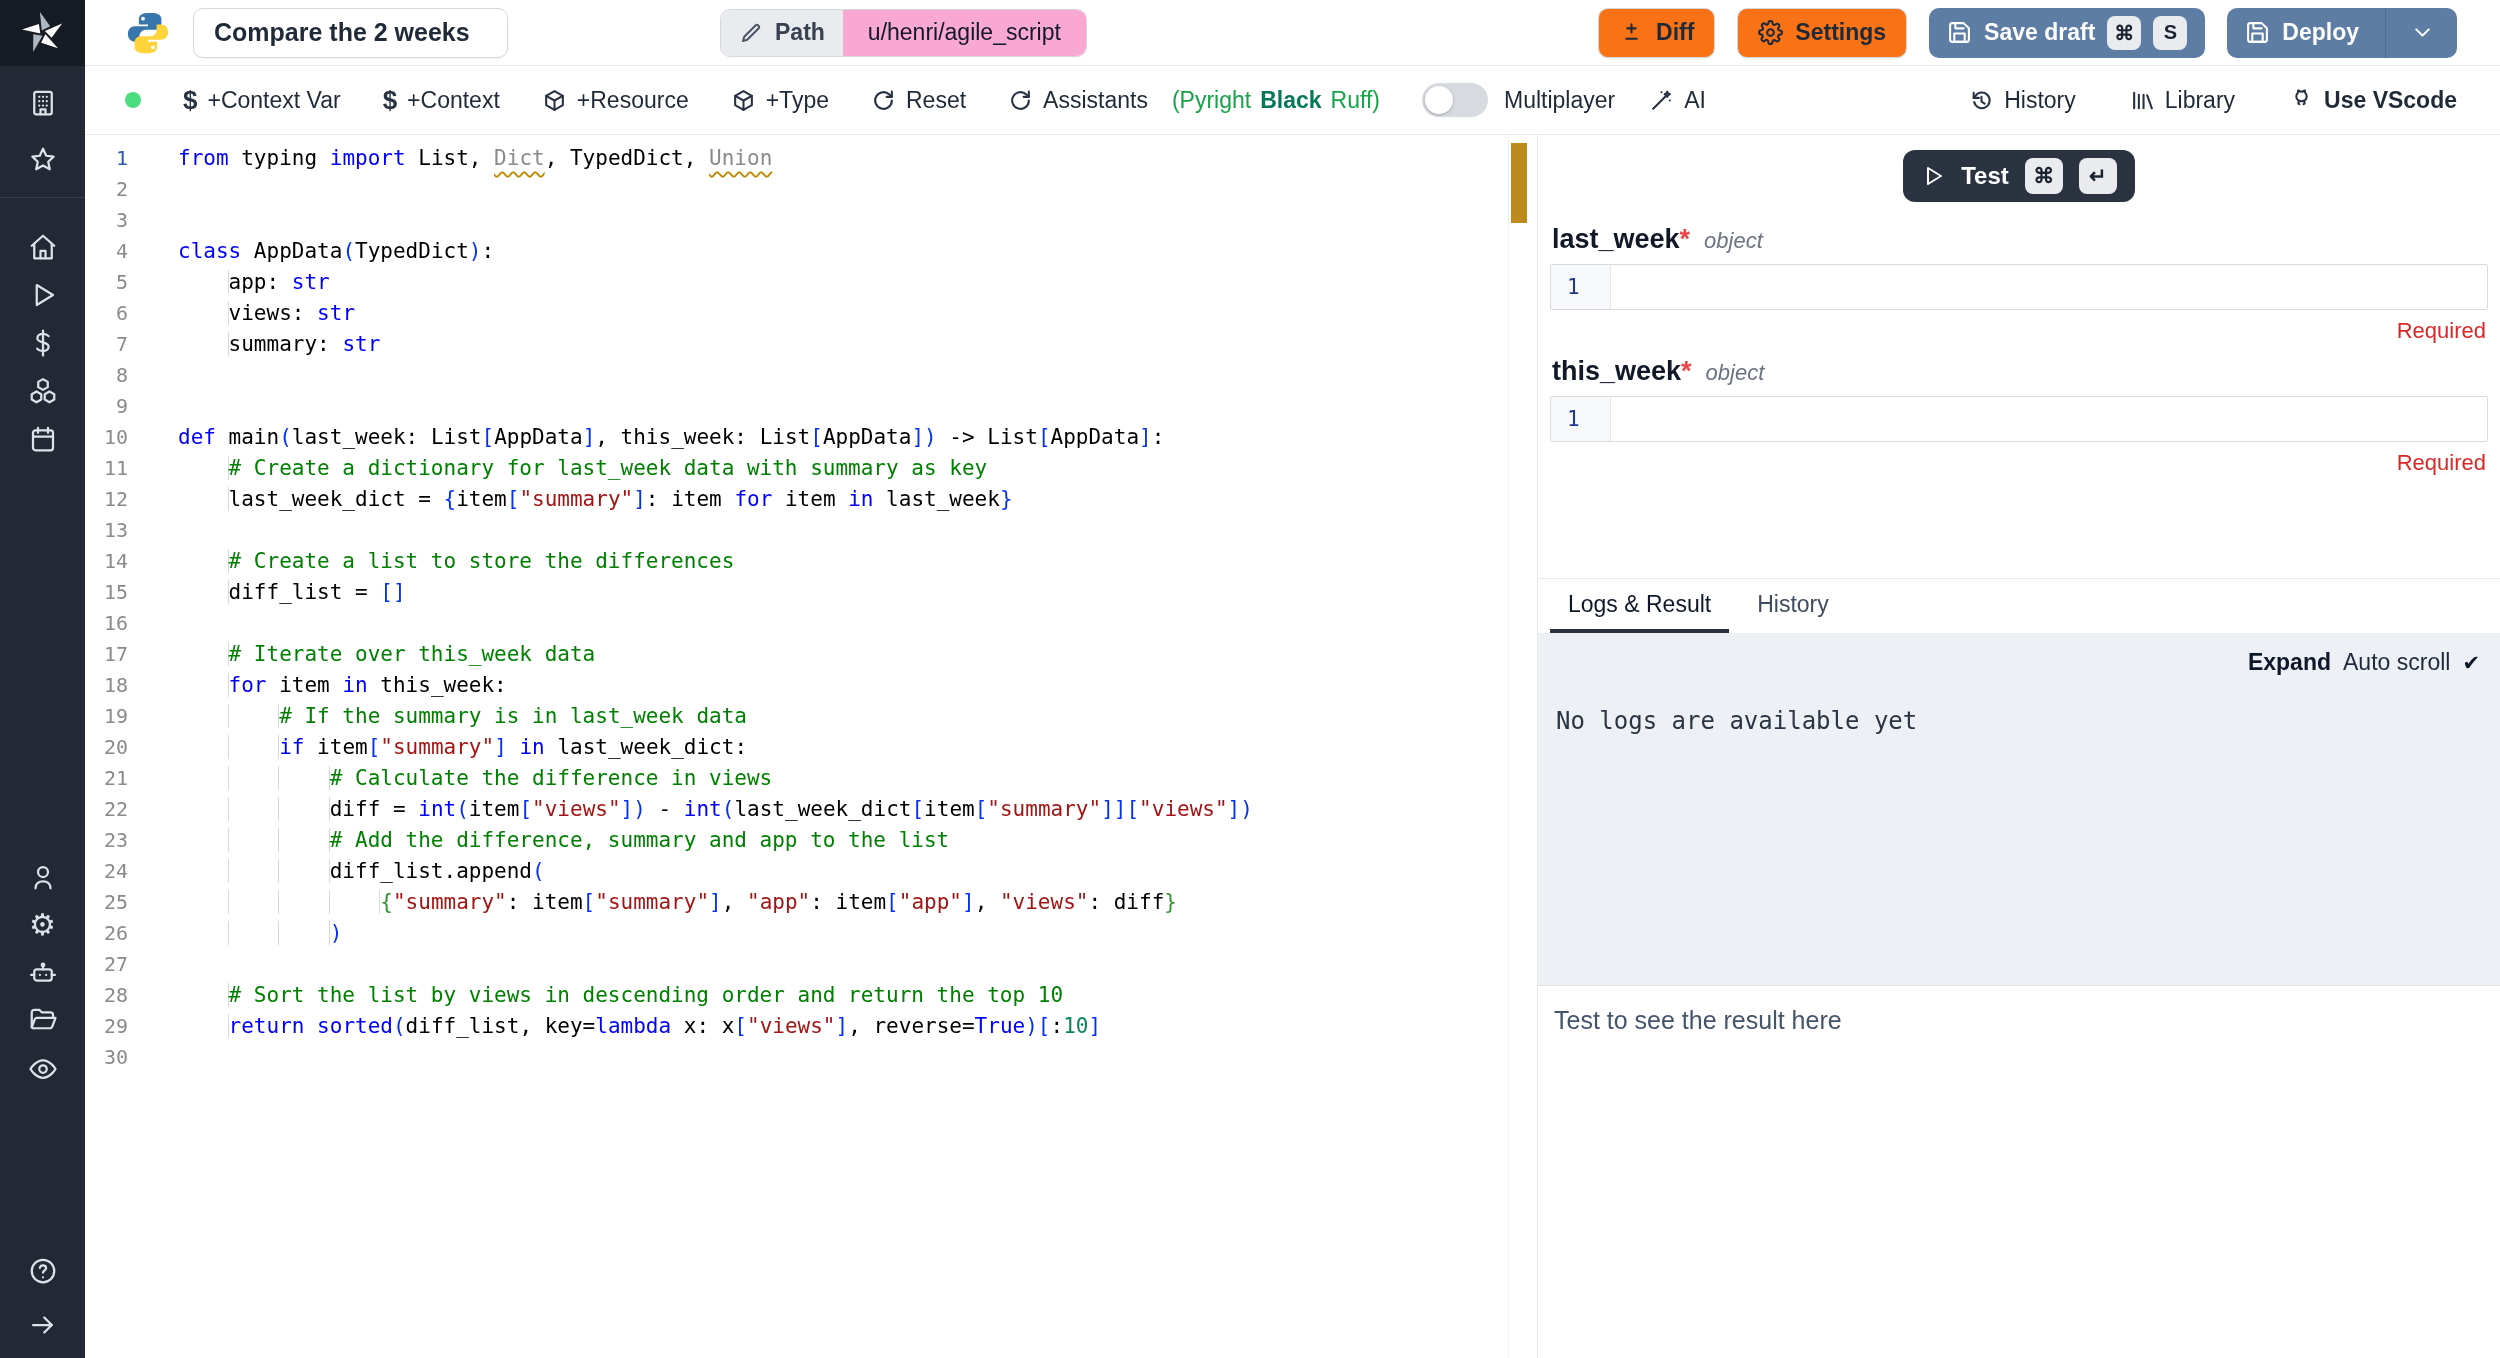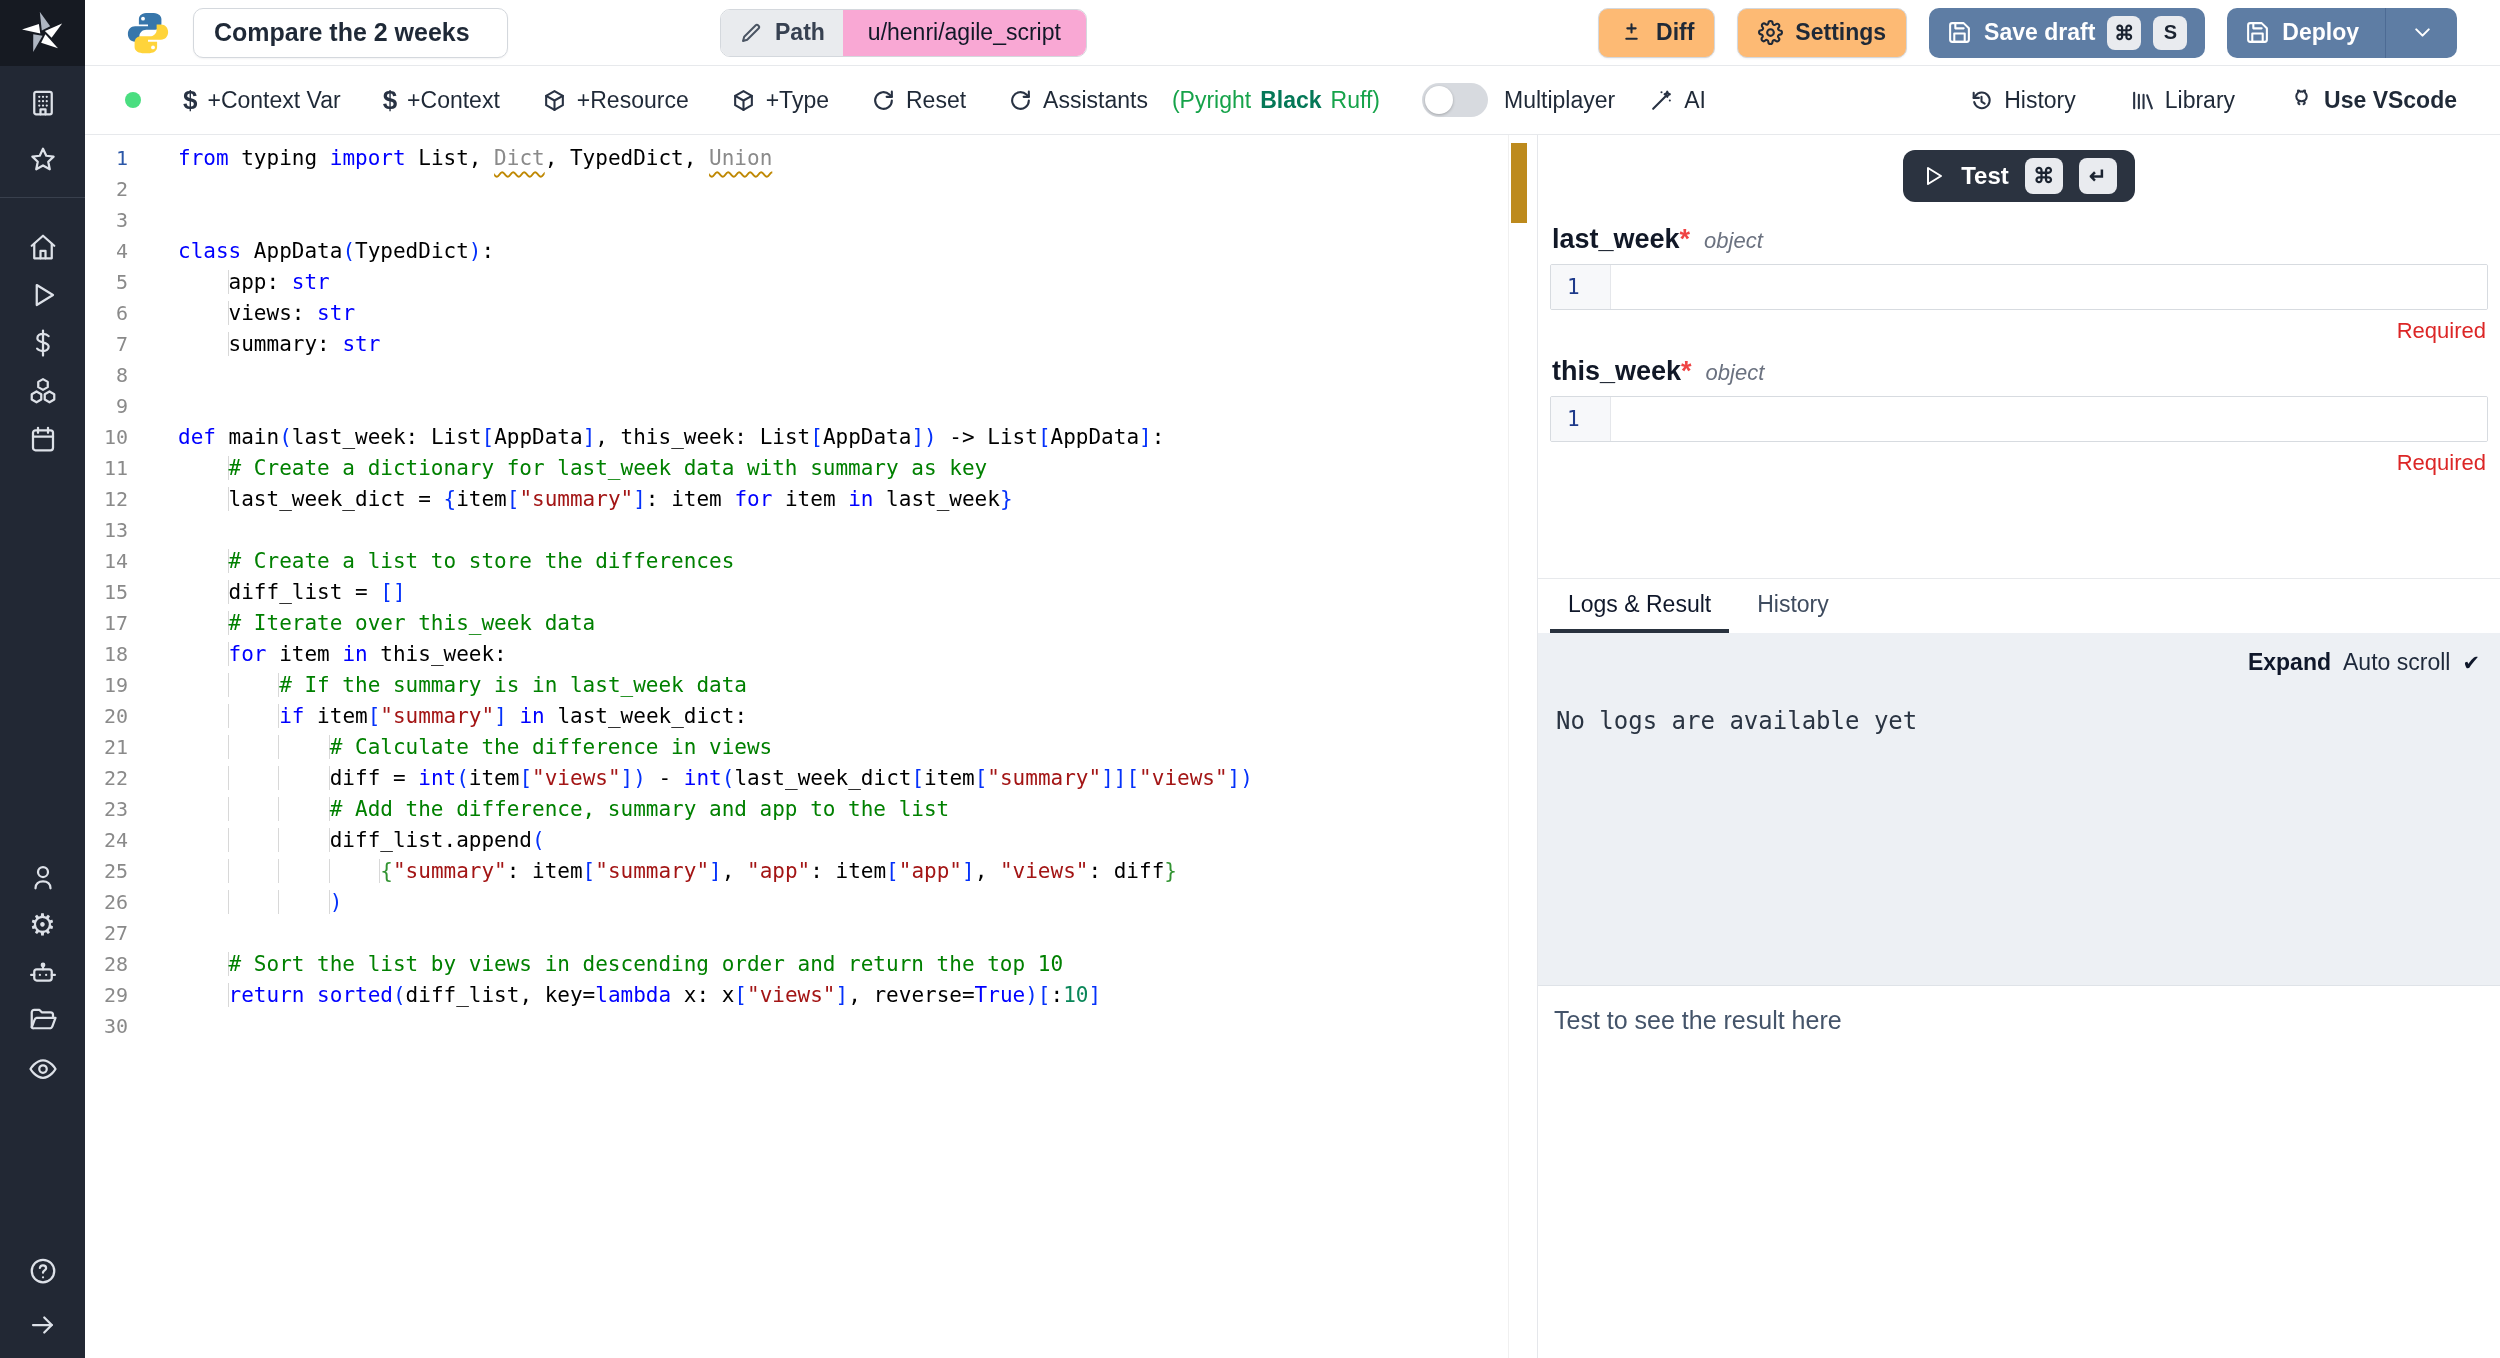--- a/index.html
+++ b/index.html
@@ -26,21 +26,21 @@
   .topbar { height:66px; background:#fff; border-bottom:1px solid #e7e9ec; display:flex; align-items:center; padding:0 43px 0 40px; gap:22px; flex:none; }
   .py-logo { width:46px; height:46px; flex:none; }
   .title-input { width:315px; height:50px; border:1px solid #d4d8dd; border-radius:10px; font-family:"Liberation Sans",sans-serif; font-size:25px; font-weight:700; color:#1f2937; padding:0 20px; outline:none; box-shadow:0 1px 2px rgba(16,24,40,.05); }
   .path-group { margin-left:190px; display:flex; height:48px; border:1px solid #d4d8dd; border-radius:10px; overflow:hidden; flex:none; }
   .path-label { background:#e9ebee; display:flex; align-items:center; gap:12px; padding:0 18px; font-size:23px; font-weight:600; color:#374151; }
   .path-label svg { width:24px; height:24px; stroke:#4b5563; stroke-width:2; fill:none; stroke-linecap:round; stroke-linejoin:round; }
   .path-value { display:flex; align-items:center; padding:0 25px; font-family:Liberation Sans, sans-serif; font-size:23px; color:#111827; background:#f9a8d4; }
 
   .btn { height:50px; border-radius:10px; display:flex; align-items:center; gap:12px; font-size:23px; font-weight:600; cursor:pointer; flex:none; }
   .btn svg { width:25px; height:25px; stroke-width:2; fill:none; stroke-linecap:round; stroke-linejoin:round; }
-  .btn.ghost { background:#fdba74; border:1px solid #d4d8dd; color:#1f2937; padding:0 20px; box-shadow:0 1px 2px rgba(16,24,40,.05);text-align:right; }
+  .btn.ghost { background:#f97316; border:1px solid #d4d8dd; color:#1f2937; padding:0 20px; box-shadow:0 1px 2px rgba(16,24,40,.05);text-align:right; }
   .btn.ghost svg { stroke:#1f2937; }
   .btn.primary { background:#5e7da4; color:#fff; padding:0 18px; border:none; }
   .btn.primary svg { stroke:#fff; }
   .diff-btn { margin-left:auto; }
   .kbd { background:#e9ebef; color:#1b2330; border-radius:8px; min-width:34px; height:34px; padding:0 7px; display:flex; align-items:center; justify-content:center; font-size:20px; font-weight:600; }
   .deploy-divider { width:1px; height:50px; background:#4d6b94; margin-left:14px; }
   .deploy-chevron { padding:0 4px 0 12px; display:flex; align-items:center; }
 
   
   .toolbar { height:69px; background:#fff; border-bottom:1px solid #e7e9ec; display:flex; align-items:center; gap:42px; padding:0 43px 0 40px; font-size:23px; color:#1f2937; flex:none; }
@@ -371,20 +371,21 @@
             <div class="cl"><span class="ln">6</span><span class="lc"><span class="ig">    </span><span class="t-p">views: </span><span class="t-k">str</span></span></div>
             <div class="cl"><span class="ln">7</span><span class="lc"><span class="ig">    </span><span class="t-p">summary: </span><span class="t-k">str</span></span></div>
             <div class="cl"><span class="ln">8</span><span class="lc"></span></div>
             <div class="cl"><span class="ln">9</span><span class="lc"></span></div>
             <div class="cl"><span class="ln">10</span><span class="lc"><span class="t-k">def</span><span class="t-p"> main</span><span class="t-b">(</span><span class="t-p">last_week: List</span><span class="t-b">[</span><span class="t-p">AppData</span><span class="t-b">]</span><span class="t-p">, this_week: List</span><span class="t-b">[</span><span class="t-p">AppData</span><span class="t-b">]</span><span class="t-b">)</span><span class="t-p"> -&gt; List</span><span class="t-b">[</span><span class="t-p">AppData</span><span class="t-b">]</span><span class="t-p">:</span></span></div>
             <div class="cl"><span class="ln">11</span><span class="lc"><span class="ig">    </span><span class="t-c"># Create a dictionary for last_week data with summary as key</span></span></div>
             <div class="cl"><span class="ln">12</span><span class="lc"><span class="ig">    </span><span class="t-p">last_week_dict = </span><span class="t-b">{</span><span class="t-p">item</span><span class="t-b">[</span><span class="t-s">"summary"</span><span class="t-b">]</span><span class="t-p">: item </span><span class="t-k">for</span><span class="t-p"> item </span><span class="t-k">in</span><span class="t-p"> last_week</span><span class="t-b">}</span></span></div>
             <div class="cl"><span class="ln">13</span><span class="lc"></span></div>
             <div class="cl"><span class="ln">14</span><span class="lc"><span class="ig">    </span><span class="t-c"># Create a list to store the differences</span></span></div>
             <div class="cl"><span class="ln">15</span><span class="lc"><span class="ig">    </span><span class="t-p">diff_list = </span><span class="t-b">[]</span></span></div>
+            <div class="cl"><span class="ln">16</span><span class="lc"></span></div>
             <div class="cl"><span class="ln">17</span><span class="lc"><span class="ig">    </span><span class="t-c"># Iterate over this_week data</span></span></div>
             <div class="cl"><span class="ln">18</span><span class="lc"><span class="ig">    </span><span class="t-k">for</span><span class="t-p"> item </span><span class="t-k">in</span><span class="t-p"> this_week:</span></span></div>
             <div class="cl"><span class="ln">19</span><span class="lc"><span class="ig">        </span><span class="t-c"># If the summary is in last_week data</span></span></div>
             <div class="cl"><span class="ln">20</span><span class="lc"><span class="ig">        </span><span class="t-k">if</span><span class="t-p"> item</span><span class="t-b">[</span><span class="t-s">"summary"</span><span class="t-b">]</span><span class="t-p"> </span><span class="t-k">in</span><span class="t-p"> last_week_dict:</span></span></div>
             <div class="cl"><span class="ln">21</span><span class="lc"><span class="ig">            </span><span class="t-c"># Calculate the difference in views</span></span></div>
             <div class="cl"><span class="ln">22</span><span class="lc"><span class="ig">            </span><span class="t-p">diff = </span><span class="t-k">int</span><span class="t-b">(</span><span class="t-p">item</span><span class="t-b">[</span><span class="t-s">"views"</span><span class="t-b">]</span><span class="t-b">)</span><span class="t-p"> - </span><span class="t-k">int</span><span class="t-b">(</span><span class="t-p">last_week_dict</span><span class="t-b">[</span><span class="t-p">item</span><span class="t-b">[</span><span class="t-s">"summary"</span><span class="t-b">]</span><span class="t-b">]</span><span class="t-b">[</span><span class="t-s">"views"</span><span class="t-b">]</span><span class="t-b">)</span></span></div>
             <div class="cl"><span class="ln">23</span><span class="lc"><span class="ig">            </span><span class="t-c"># Add the difference, summary and app to the list</span></span></div>
             <div class="cl"><span class="ln">24</span><span class="lc"><span class="ig">            </span><span class="t-p">diff_list.append</span><span class="t-b">(</span></span></div>
             <div class="cl"><span class="ln">25</span><span class="lc"><span class="ig">                </span><span class="t-g">{</span><span class="t-s">"summary"</span><span class="t-p">: item</span><span class="t-b">[</span><span class="t-s">"summary"</span><span class="t-b">]</span><span class="t-p">, </span><span class="t-s">"app"</span><span class="t-p">: item</span><span class="t-b">[</span><span class="t-s">"app"</span><span class="t-b">]</span><span class="t-p">, </span><span class="t-s">"views"</span><span class="t-p">: diff</span><span class="t-g">}</span></span></div>
             <div class="cl"><span class="ln">26</span><span class="lc"><span class="ig">            </span><span class="t-b">)</span></span></div>

